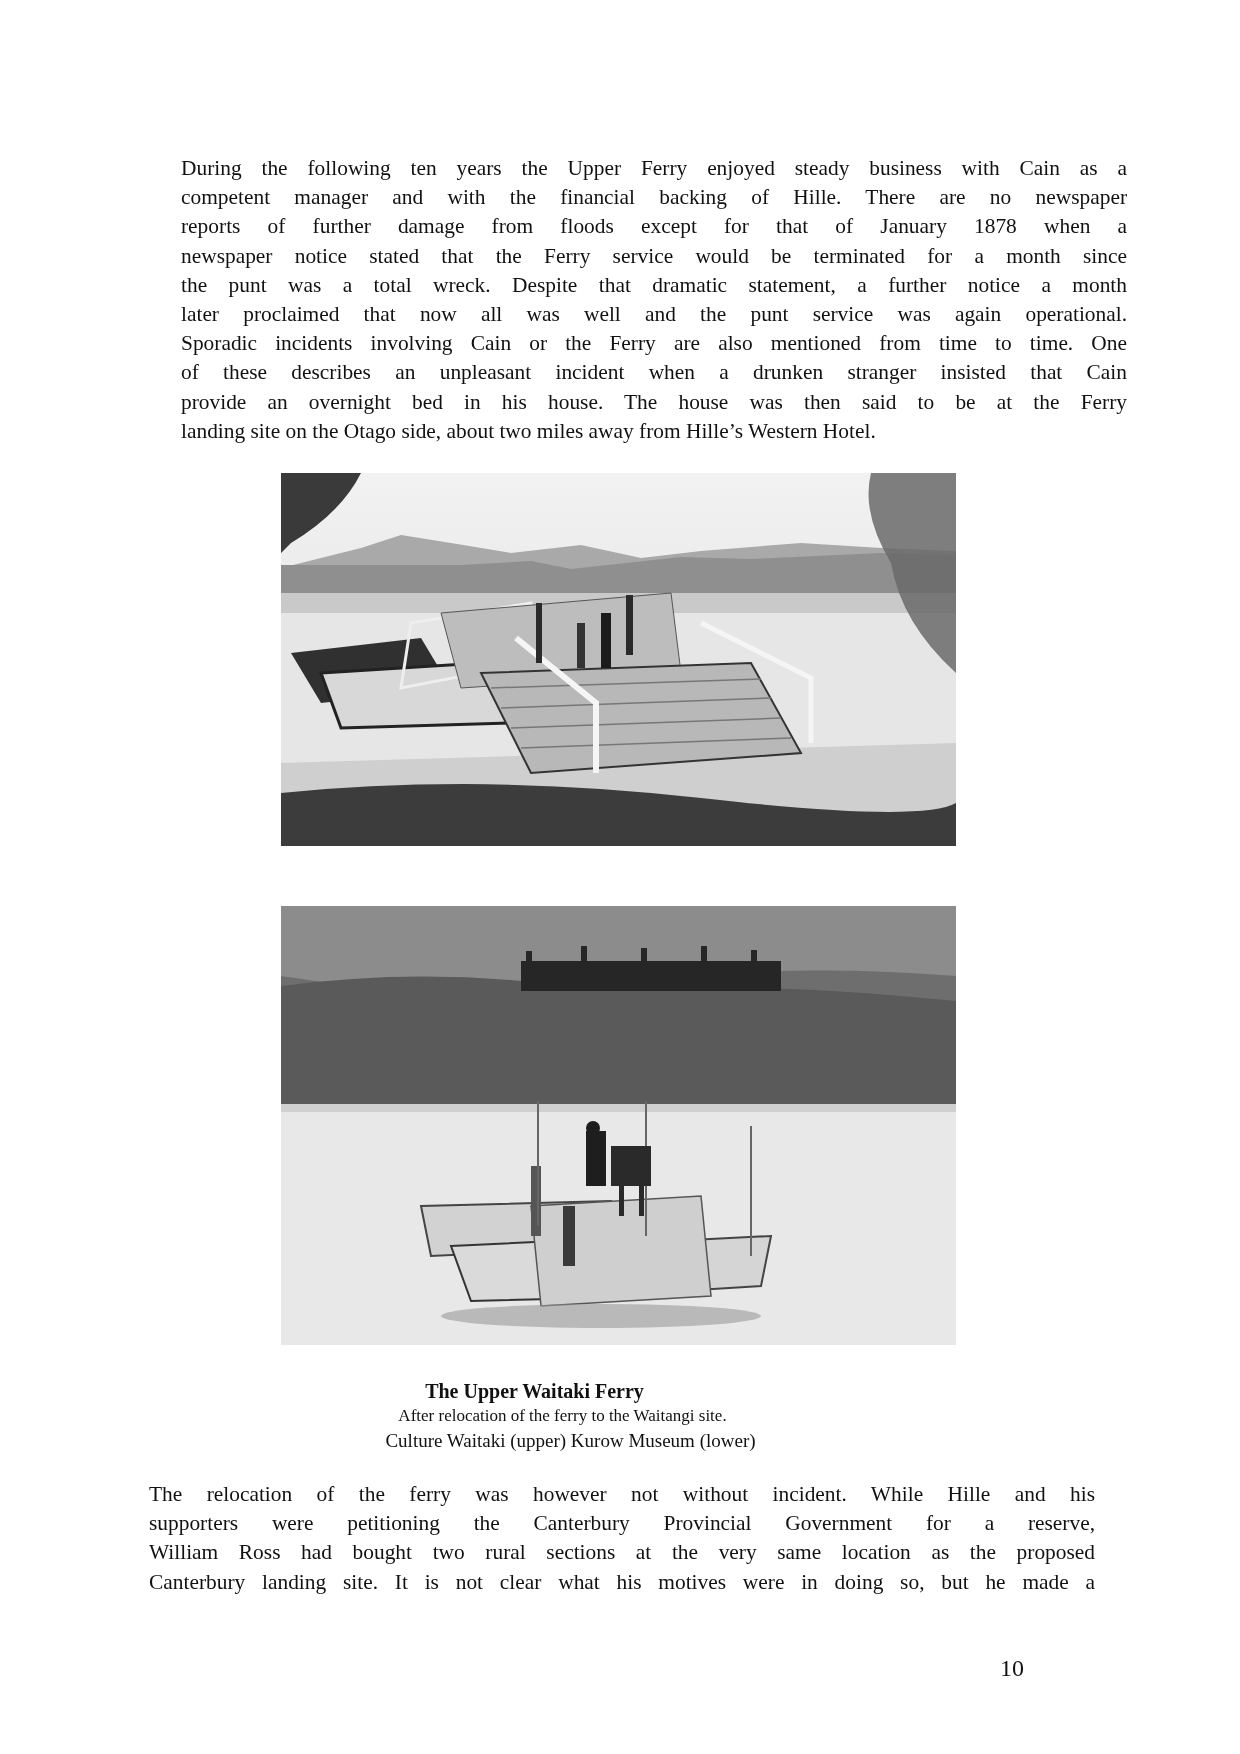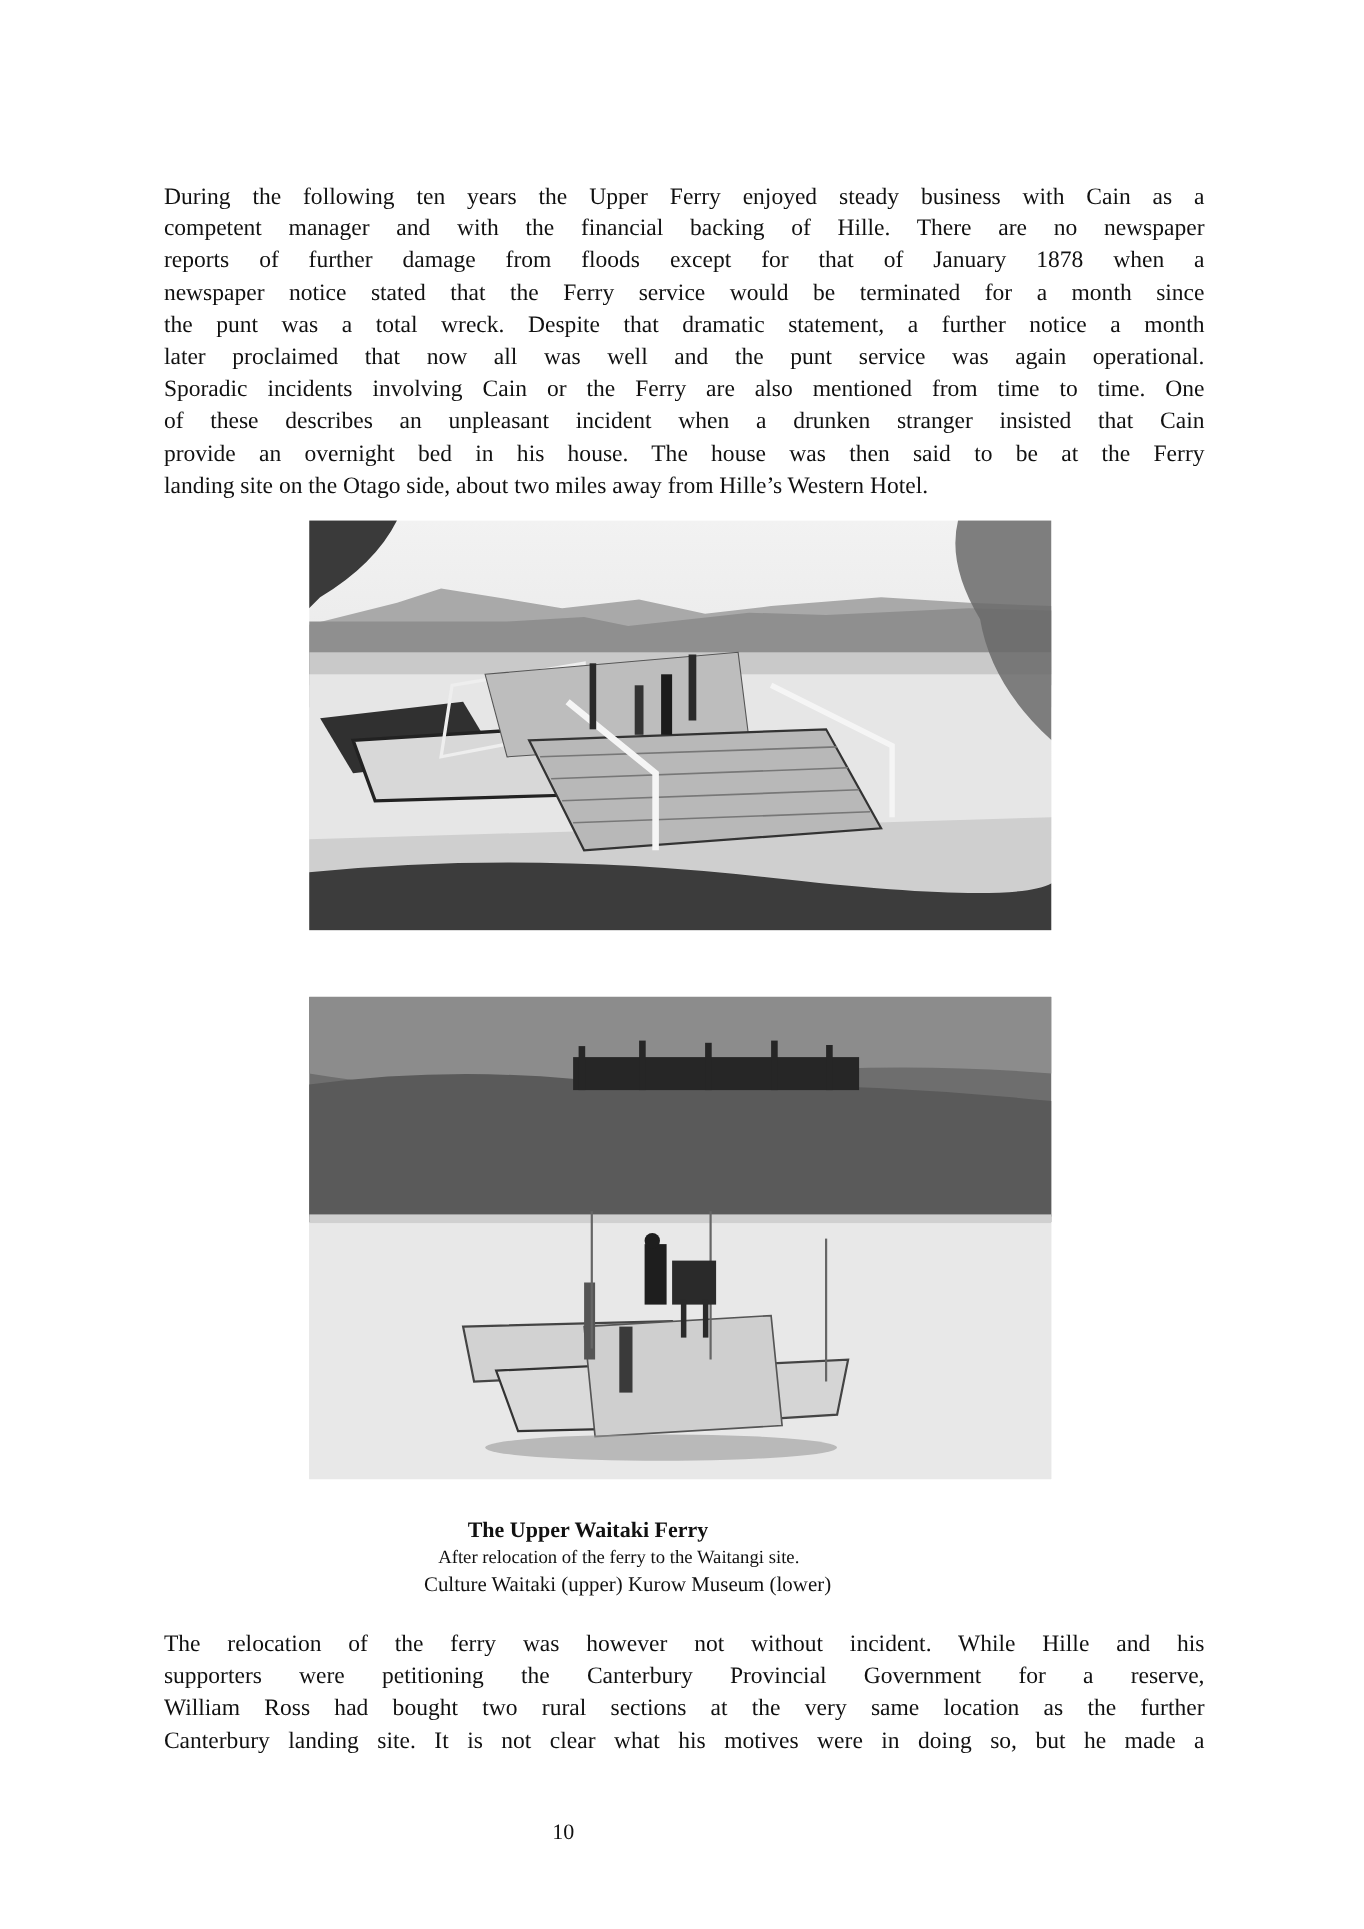--- a/index.html
+++ b/index.html
@@ -2,30 +2,30 @@
 <html><head>
 <meta charset="utf-8">
 <style>
   html, body { margin: 0; padding: 0; background: #ffffff; }
   body { width: 1240px; height: 1754px; position: relative; overflow: hidden;
          font-family: "Liberation Serif", "DejaVu Serif", serif; color: #111; }
   .para { position: absolute; left: 149px; width: 946px; font-size: 21.4px;
           line-height: 29.2px; text-align: justify; margin: 0; }
   .para span.line { display: block; text-align: justify; text-align-last: justify; }
   .para span.line.last { text-align-last: left; }
-  #p1 { top: 164px; }
+  #p1 { top: 154px; margin-left: 32px; }
   #p2 { top: 1480px; }
   .photo { position: absolute; left: 281px; width: 675px; overflow: hidden; }
   #photo-upper { top: 473px; height: 373px; }
   #photo-lower { top: 906px; height: 439px; }
   .caption { position: absolute; left: 0; width: 1069px; text-align: center; }
   #cap-title { top: 1380px; font-size: 20px; font-weight: bold; }
   #cap-sub { top: 1406px; font-size: 17px; padding-left: 28px; }
   #cap-src { top: 1430px; font-size: 19px; padding-left: 36px; }
-  #page-num { position: absolute; top: 1655px; left: 0; width: 1024px; text-align: center; font-size: 20px; }
+  #page-num { position: absolute; top: 1655px; left: 0; width: 1024px; text-align: right; font-size: 24px; }
 </style>
 </head>
 <body>
 
 <div id="p1" class="para">
   <span class="line">During the following ten years the Upper Ferry enjoyed steady business with Cain as a</span>
   <span class="line">competent manager and with the financial backing of Hille.  There are no newspaper</span>
   <span class="line">reports of further damage from floods except for that of January 1878 when a</span>
   <span class="line">newspaper notice stated that the Ferry service would be terminated for a month since</span>
   <span class="line">the punt was a total wreck.  Despite that dramatic statement, a further notice a month</span>
@@ -107,17 +107,17 @@
   </svg>
 </div>
 
 <div id="cap-title" class="caption">The Upper Waitaki Ferry</div>
 <div id="cap-sub" class="caption">After relocation of the ferry to the Waitangi site.</div>
 <div id="cap-src" class="caption">Culture Waitaki (upper)  Kurow Museum (lower)</div>
 
 <div id="p2" class="para">
   <span class="line">The relocation of the ferry was however not without incident.  While Hille and his</span>
   <span class="line">supporters were petitioning the Canterbury Provincial Government for a reserve,</span>
-  <span class="line">William Ross had bought two rural sections at the very same location as the further</span>
+  <span class="line">William Ross had bought two rural sections at the very same location as the proposed</span>
   <span class="line">Canterbury landing site.  It is not clear what his motives were in doing so, but he made a</span>
 </div>
 
 <div id="page-num">10</div>
 
 </body></html>

